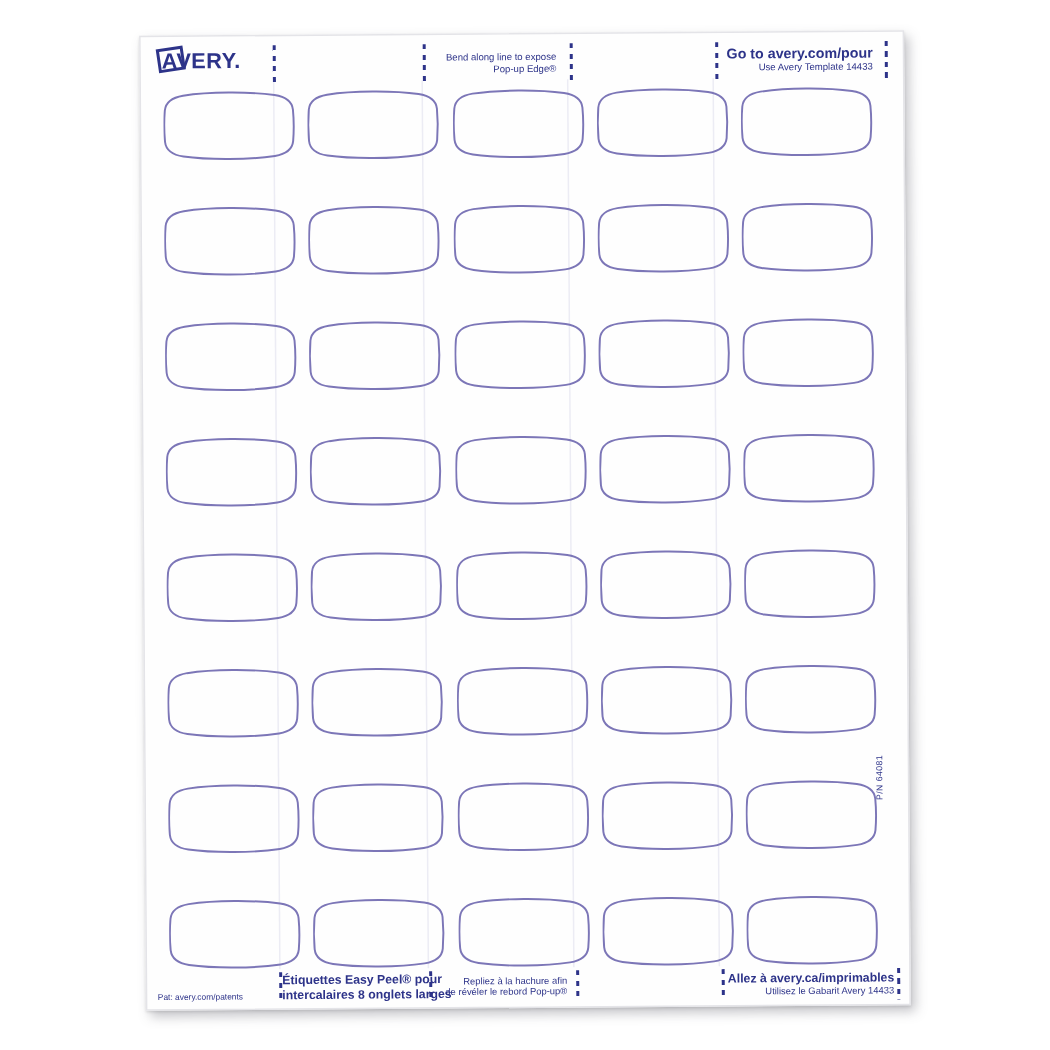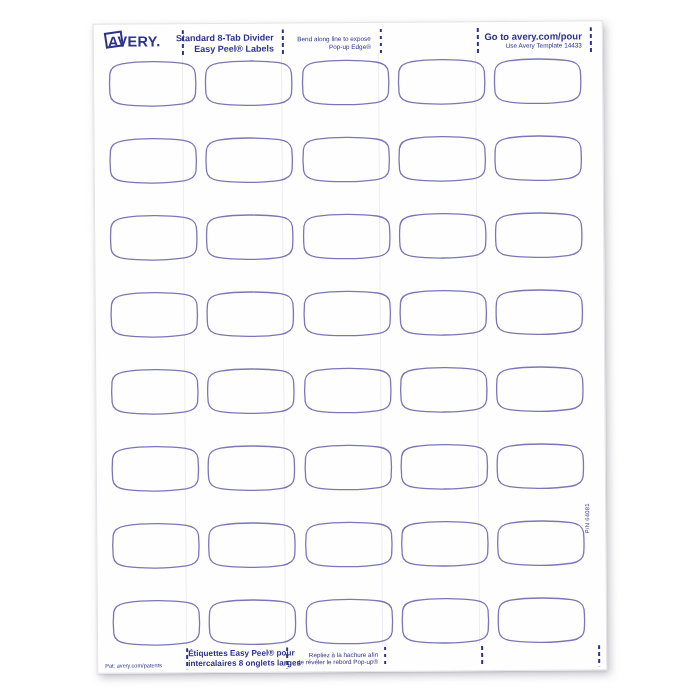--- a/index.html
+++ b/index.html
@@ -206,24 +206,20 @@
       <span class="logo-frame"></span>
       <span class="logo-text">AVERY.</span>
     </div>
 
     <div class="dash h" style="left:88px"></div>
     <div class="dash h" style="left:188px"></div>
     <div class="dash h" style="left:286px"></div>
     <div class="dash h" style="left:383px"></div>
     <div class="dash h" style="left:496px"></div>
 
-    <div class="blk r b1" style="right:328px;top:9px">
-      <div>Standard 8-Tab Divider</div>
-      <div>Easy Peel® Labels</div>
-    </div>
 
     <div class="blk r b2" style="right:231px;top:12px">
       <div>Bend along line to expose</div>
       <div>Pop-up Edge®</div>
     </div>
 
     <div class="blk r" style="right:20px;top:9px">
       <div class="b3">Go to avery.com/pour</div>
       <div class="b4">Use Avery Template 14433</div>
     </div>
@@ -241,15 +237,19 @@
     <div class="blk c fb1" style="left:90px;top:625px;width:97px">
       <div>Étiquettes Easy Peel® pour</div>
       <div>intercalaires 8 onglets larges</div>
     </div>
 
     <div class="blk r fb2" style="right:228px;top:628px">
       <div>Repliez à la hachure afin</div>
       <div>de révéler le rebord Pop-up®</div>
     </div>
 
+    <div class="blk c" style="left:385px;top:626px;width:113px">
+      <div class="fb1">Allez à avery.ca/imprimables</div>
+      <div class="fb2">Utilisez le Gabarit Avery 14433</div>
+    </div>
 
   </div>
 </div>
 
 </body></html>

